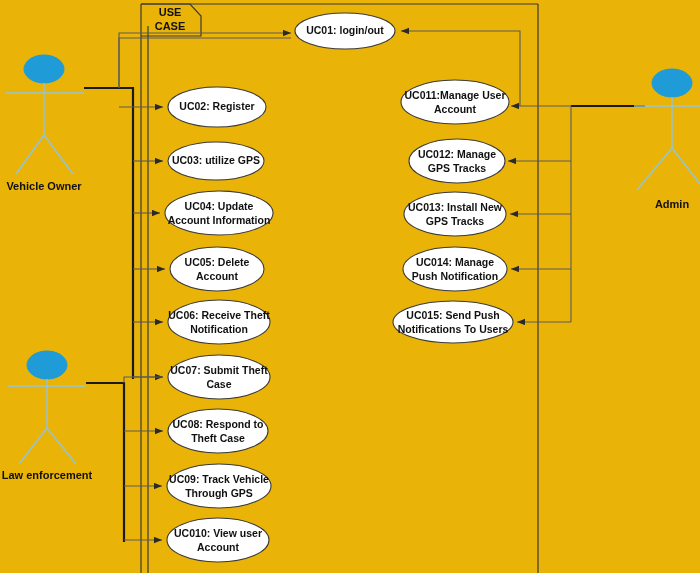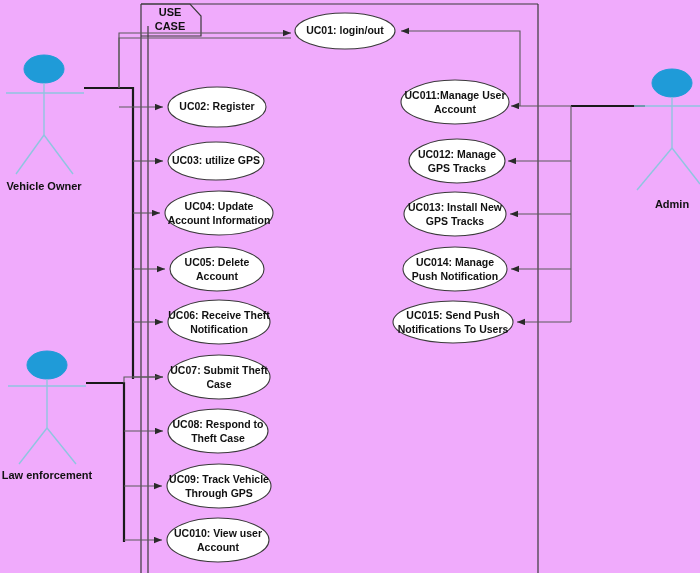--- a/index.html
+++ b/index.html
@@ -7,21 +7,21 @@
     padding: 0;
     background: #ffffff;
   }
   body {
     font-family: "Liberation Sans", sans-serif;
   }
   #diagram-root {
     position: relative;
     width: 700px;
     height: 573px;
-    background: #f0abfc;
+    background: #eab308;
     overflow: hidden;
   }
   #diagram-svg {
     position: absolute;
     left: 0;
     top: 0;
     width: 700px;
     height: 573px;
   }
   .uc-text {

